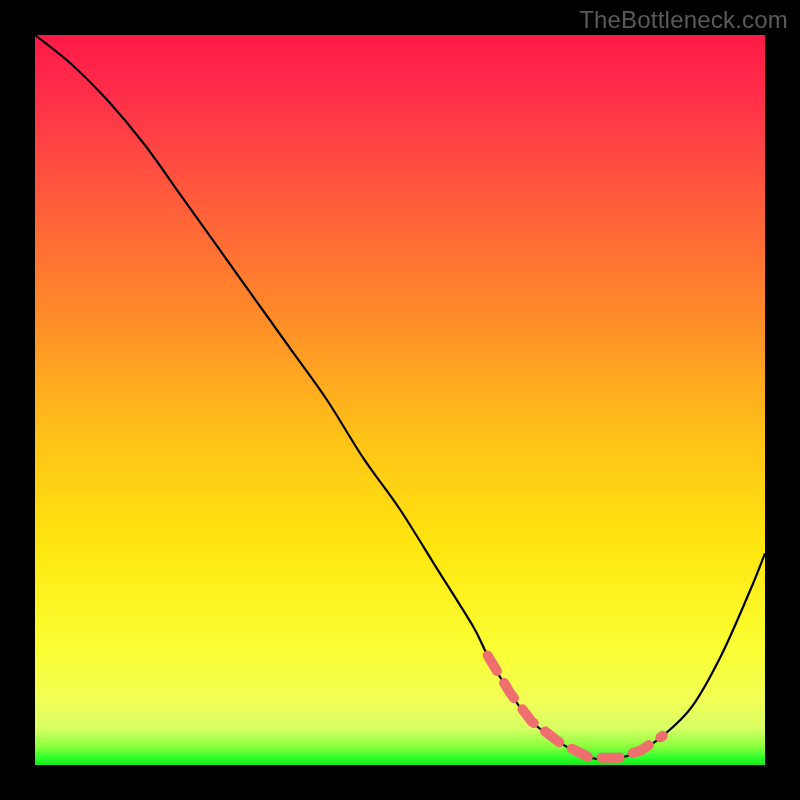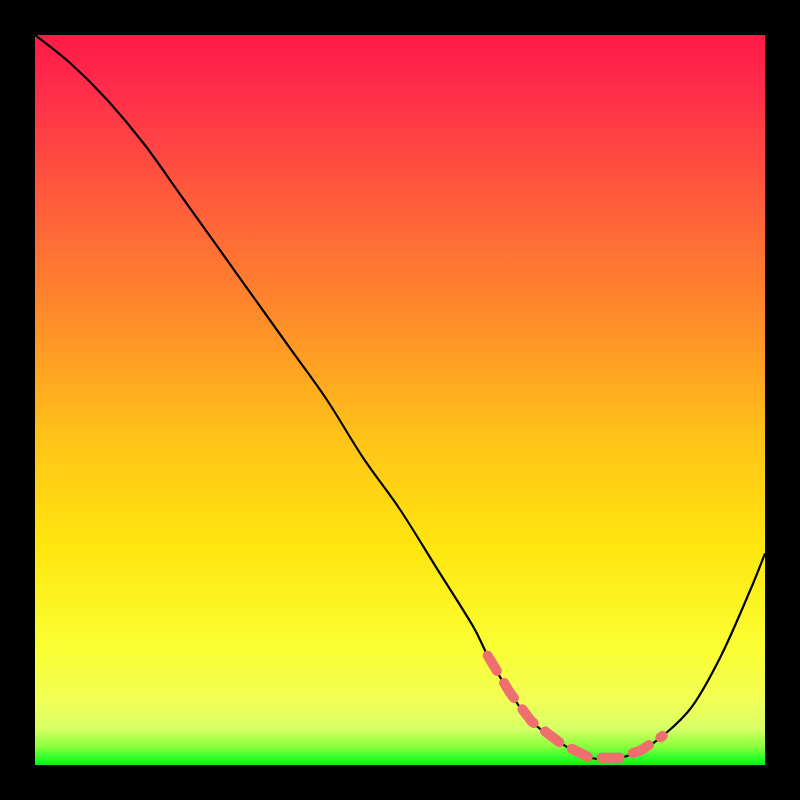--- a/index.html
+++ b/index.html
@@ -76,20 +76,21 @@
     stroke: #ef6e6e;
     stroke-width: 10;
     stroke-linecap: round;
     stroke-dasharray: 18 14;
   }
 </style>
 </head>
 <body>
 
 <div class="frame">
+  <div class="watermark">TheBottleneck.com</div>
 
   <div class="plot-area">
     <div class="gradient"></div>
     <svg class="curve" viewBox="0 0 730 730" preserveAspectRatio="none">
       <path id="curvePath" class="curve-path" d="M 0 0 C 6.083333333333333 4.866666666666674, 24.333333333333336 18.250000000000057, 36.5 29.200000000000045 C 48.666666666666664 40.150000000000034, 60.833333333333336 52.316666666666606, 73 65.69999999999993 C 85.16666666666667 79.08333333333326, 97.33333333333333 93.68333333333332, 109.5 109.5 C 121.66666666666667 125.31666666666668, 133.83333333333334 143.5666666666667, 146 160.60000000000002 C 158.16666666666666 177.63333333333335, 170.33333333333334 194.6666666666667, 182.5 211.70000000000005 C 194.66666666666666 228.73333333333338, 206.83333333333334 245.76666666666668, 219 262.8 C 231.16666666666666 279.83333333333337, 243.33333333333331 296.8666666666667, 255.49999999999997 313.90000000000003 C 267.66666666666663 330.9333333333334, 279.8333333333333 346.75, 292 365 C 304.1666666666667 383.25, 316.3333333333333 405.15000000000003, 328.5 423.40000000000003 C 340.6666666666667 441.65000000000003, 352.8333333333333 456.25, 365 474.5 C 377.1666666666667 492.75, 389.33333333333337 513.4333333333333, 401.50000000000006 532.9 C 413.66666666666674 552.3666666666667, 429.48333333333335 576.6999999999999, 438 591.3 C 446.51666666666665 605.9, 446.5166666666667 609.55, 452.6 620.5 C 458.68333333333334 631.45, 467.2 646.05, 474.5 657 C 481.8 667.95, 487.8833333333334 677.6833333333334, 496.40000000000003 686.2 C 504.9166666666667 694.7166666666667, 515.8666666666667 702.0166666666667, 525.6 708.1 C 535.3333333333334 714.1833333333334, 545.0666666666666 720.2666666666667, 554.8 722.7 C 564.5333333333333 725.1333333333334, 575.4833333333333 723.9166666666667, 584 722.7 C 592.5166666666667 721.4833333333333, 598.6 719.05, 605.9 715.4 C 613.1999999999999 711.75, 619.2833333333333 708.0999999999999, 627.8 700.8 C 636.3166666666666 693.5, 647.2666666666667 684.9833333333333, 657 671.6 C 666.7333333333333 658.2166666666667, 676.4666666666666 639.9666666666667, 686.1999999999999 620.5 C 695.9333333333333 601.0333333333333, 708.0999999999999 571.8333333333333, 715.4 554.8 C 722.7 537.7666666666667, 727.5666666666666 524.3833333333333, 730 518.3"></path>
       <path id="minBand" class="min-band" d="M 452.6 620.5 L 474.5 657 L 496.40000000000003 686.2 L 525.6 708.1 L 554.8 722.7 L 584 722.7 L 605.9 715.4 L 627.8 700.8"></path>
     </svg>
   </div>
 </div>
 

